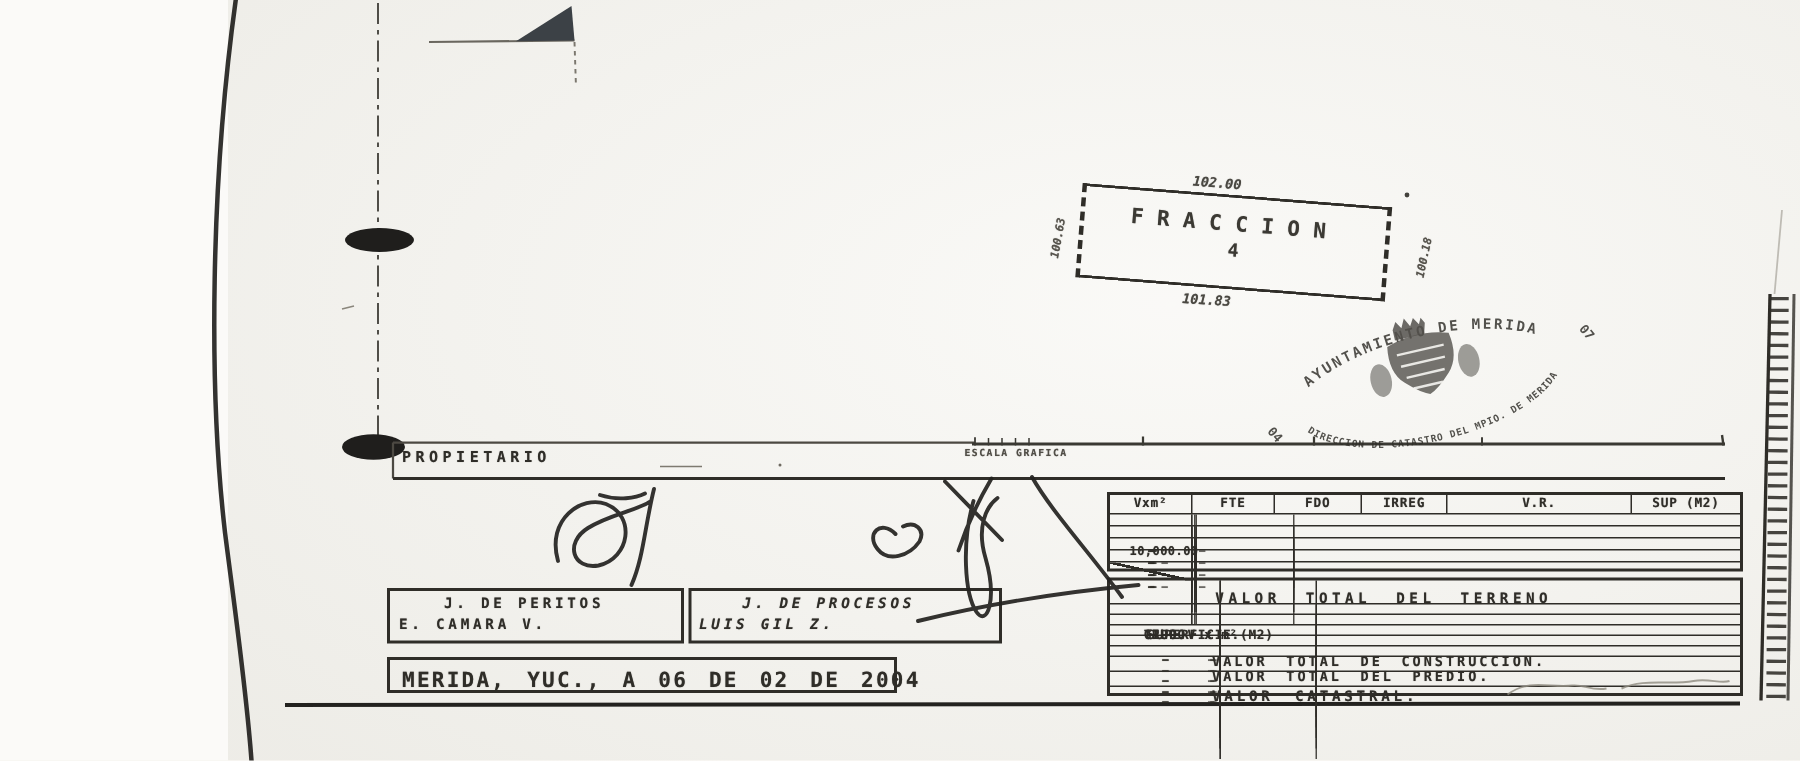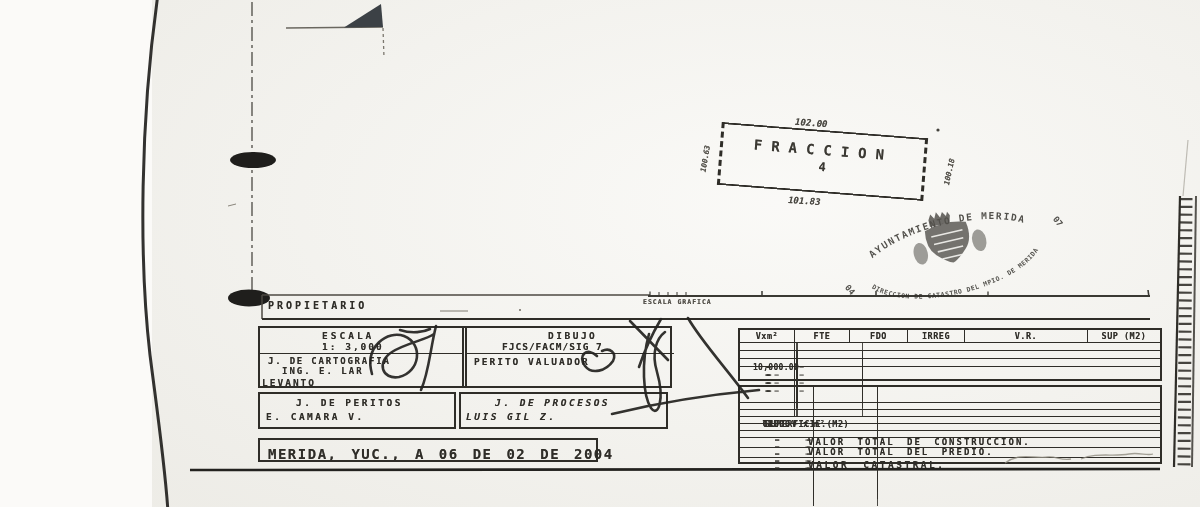--- a/index.html
+++ b/index.html
@@ -111,33 +111,20 @@
     <div class="txt" style="position:relative; margin-top:4px; font-size:12px; color:#3b3933;">4</div>
   </div>
   <div class="txt" style="left:795px; top:119px; font-size:9px; font-style:italic; color:#4a4842; transform:rotate(4.5deg);">102.00</div>
   <div class="txt" style="left:788px; top:197px; font-size:9px; font-style:italic; color:#4a4842; transform:rotate(3.5deg);">101.83</div>
   <div class="txt" style="left:692px; top:155px; font-size:7.5px; font-style:italic; color:#55524b; transform:rotate(-80deg);">100.63</div>
   <div class="txt" style="left:936px; top:168px; font-size:7.5px; font-style:italic; color:#55524b; transform:rotate(-78deg);">100.18</div>
 
   <div class="txt" style="left:268px; top:301px; font-size:10px; letter-spacing:3px;">PROPIETARIO</div>
   <div class="txt" style="left:643px; top:299px; font-size:6.5px; letter-spacing:1px; color:#514e47;">ESCALA GRAFICA</div>
 
-  <div class="box" style="left:258px; top:326px; width:414px; height:62px;">
-    <div style="position:absolute; left:202px; top:0; width:5px; height:100%; border-left:2px solid var(--ink); border-right:2px solid var(--ink);"></div>
-    <div style="position:absolute; left:0; top:25px; width:202px; border-top:1.6px solid var(--ink);"></div>
-    <div style="position:absolute; left:207px; top:25px; width:207px; border-top:1.6px solid var(--ink);"></div>
-    <div class="txt" style="left:62px; top:3px; font-size:9.5px; letter-spacing:3px;">ESCALA</div>
-    <div class="txt" style="left:62px; top:14px; font-size:9.5px; letter-spacing:2px;">1: 3,000</div>
-    <div class="txt" style="left:288px; top:3px; font-size:9.5px; letter-spacing:2.5px;">DIBUJO</div>
-    <div class="txt" style="left:242px; top:14px; font-size:9.5px; letter-spacing:1px;">FJCS/FACM/SIG 7</div>
-    <div class="txt" style="left:8px; top:29px; font-size:9px; letter-spacing:1.8px;">J. DE CARTOGRAFIA</div>
-    <div class="txt" style="left:22px; top:39px; font-size:9px; letter-spacing:2px;">ING. E. LAR</div>
-    <div class="txt" style="left:2px; top:50px; font-size:9.5px; letter-spacing:2px;">LEVANTO</div>
-    <div class="txt" style="left:214px; top:29px; font-size:9.5px; letter-spacing:2px;">PERITO VALUADOR</div>
-  </div>
 
   <div class="box" style="left:258px; top:392px; width:198px; height:37px;">
     <div class="txt" style="left:36px; top:4px; font-size:9.5px; letter-spacing:2.5px;">J. DE PERITOS</div>
     <div class="txt" style="left:6px; top:18px; font-size:9.5px; letter-spacing:2.5px;">E. CAMARA V.</div>
   </div>
   <div class="box" style="left:459px; top:392px; width:209px; height:37px;font-style:italic;">
     <div class="txt" style="left:34px; top:4px; font-size:9.5px; letter-spacing:2.5px;">J. DE PROCESOS</div>
     <div class="txt" style="left:5px; top:18px; font-size:9.5px; letter-spacing:2.5px;">LUIS GIL Z.</div>
   </div>
 
@@ -179,20 +166,24 @@
       <div class="t-col dash txt" style="width:72px;">—</div>
     </div>
     <div class="t-row" style="height:8px;">
       <div class="t-col dash txt" style="width:55px;">—</div>
       <div class="t-col dash txt" style="width:55px;">—</div>
       <div class="t-col dash txt" style="width:58px;">—</div>
       <div class="t-col dash txt" style="width:57px;">—</div>
       <div class="t-col dash txt" style="width:123px;">—</div>
       <div class="t-col dash txt" style="width:72px;">—</div>
     </div>
+    <div class="t-row" style="height:12px;">
+      <div class="t-col slash-cell" style="width:55px;"></div>
+      <div class="t-col txt" style="width:365px; font-size:9.5px; letter-spacing:3px; word-spacing:8px;">VALOR TOTAL DEL TERRENO</div>
+    </div>
   </div>
 
   <div class="box" style="left:738px; top:385px; width:424px; height:79px; border-width:2.2px;">
     <div class="t-row" style="height:16px;">
       <div class="t-col hdr txt" style="width:74px;">GRUPO</div>
       <div class="t-col hdr txt" style="width:74px;">TIPO.</div>
       <div class="t-col hdr txt" style="width:138px;">V x m²</div>
       <div class="t-col hdr txt" style="width:134px;">SUPERFICIE.(M2)</div>
     </div>
     <div class="t-row" style="height:7px;">

